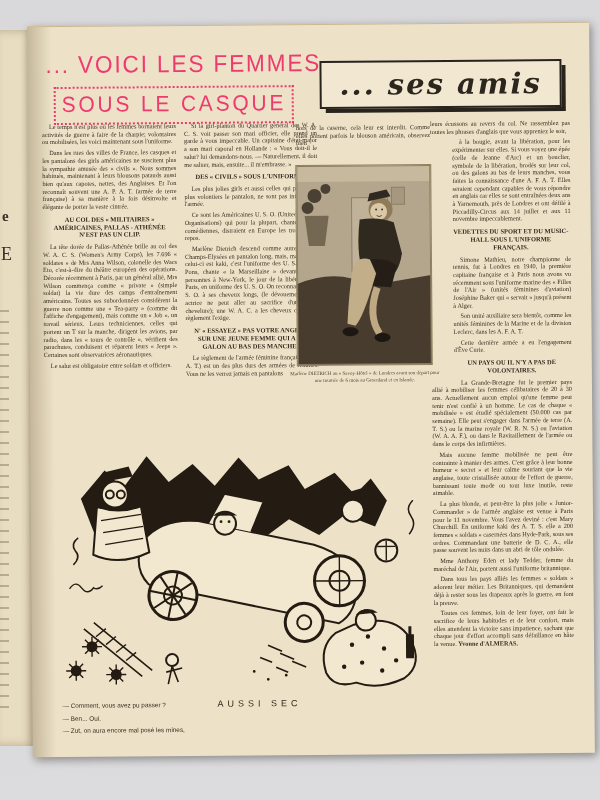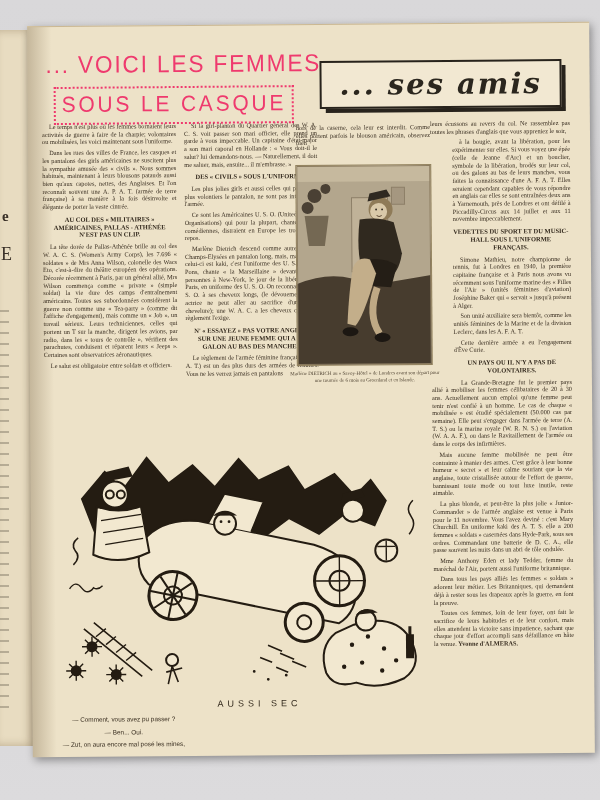--- a/index.html
+++ b/index.html
@@ -73,22 +73,22 @@
     position:absolute;left:260px;top:346px;width:150px;text-align:center;
     font-size:5px;line-height:6.5px;color:#4d4030;
   }
   
   .cartoon{position:absolute;left:22px;top:414px;width:382px;height:252px;}
   .aussi-sec{
     position:absolute;left:117px;top:673px;width:220px;text-align:center;
     font-family:"Liberation Sans",sans-serif;font-size:9px;letter-spacing:4px;color:#352b1e;
   }
   .dialogue{
-    position:absolute;left:30px;top:687px;
-    font-family:"Liberation Sans",sans-serif;font-size:6.4px;line-height:12.5px;color:#3b3022;text-align:center;
+    position:absolute;left:30px;top:673px;
+    font-family:"Liberation Sans",sans-serif;font-size:6.4px;line-height:12.5px;color:#3b3022;
   }
 </style>
 </head>
 <body>
 
 <div class="left-page">
   <span class="frag1">e</span>
   <span class="frag2">E</span>
   <div class="microlines"></div>
 </div>

